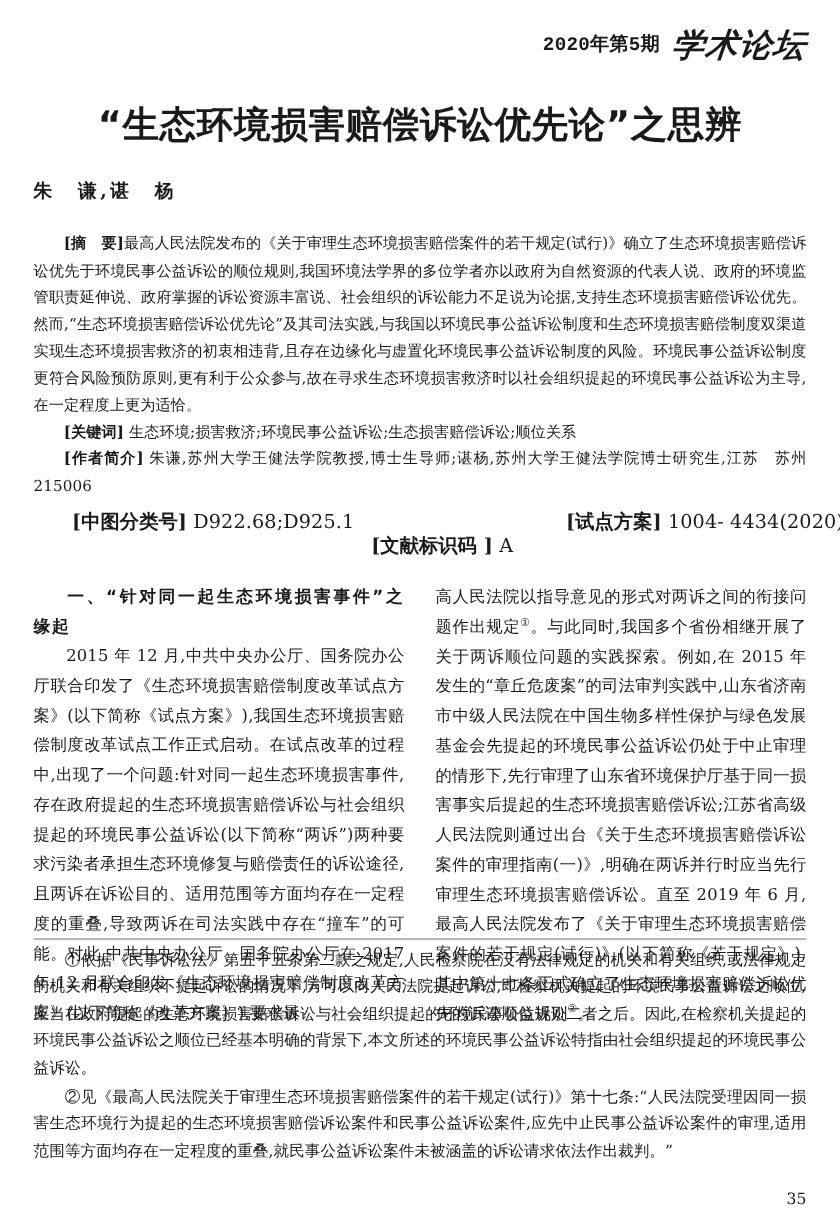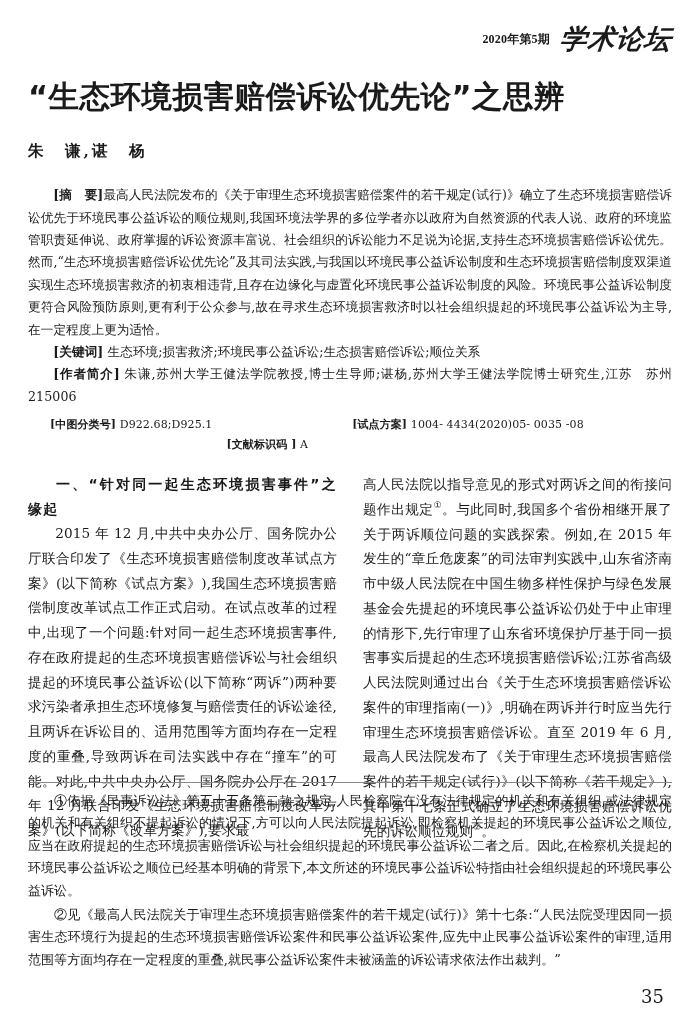--- a/index.html
+++ b/index.html
@@ -27,42 +27,42 @@
   .masthead {
     display: flex;
     align-items: flex-end;
     justify-content: flex-end;
     gap: 10px;
     height: 52px;
     padding-top: 18px;
     box-sizing: border-box;
   }
   .issue-line {
-    font-family: Liberation Serif, serif;
-    font-size: 12px;
+    font-family: Liberation Mono, monospace;
+    font-size: 16px;
     font-weight: bold;
     letter-spacing: 0.2px;
     padding-bottom: 4px;
     white-space: nowrap;
   }
   .journal-logo {
     font-family: "DejaVu Serif", "Liberation Serif", serif;
     font-size: 27px;
     font-weight: bold;
     font-style: italic;
     letter-spacing: 1px;
     line-height: 1;
     transform: skewX(-6deg);
     white-space: nowrap;
   }
 
   
   .title-block {
-    margin-top: 26px;
-    text-align: left;
+    margin-top: 34px;
+    text-align: center;
   }
   .art-title {
     font-family: "DejaVu Sans", "Liberation Sans", sans-serif;
     font-size: 30.5px;
     font-weight: bold;
     letter-spacing: 0.5px;
     line-height: 1.22;
     margin: 0;
   }
   .art-subtitle {
@@ -94,21 +94,21 @@
     margin: 0;
   }
   .meta-block .indent {
     text-indent: 2em;
   }
   .meta-label {
     font-weight: bold;
   }
   .codes-line {
     margin-top: 9px;
-    font-size: 11px;
+    font-size: 16px;
     letter-spacing: 0.1px;
     display: flex;
     gap: 0;
     padding-left: 2em;
   }
   .codes-line .seg { white-space: nowrap; }
   .codes-line .seg.s1 { margin-right: 14px; }
   .codes-line .seg.s2 { margin-right: 44px; margin-top: 20px; }
 
   
@@ -161,23 +161,23 @@
     text-align: justify;
     text-justify: inter-ideograph;
     text-indent: 2em;
     margin: 0 0 2px 0;
     letter-spacing: 0.05px;
   }
 
   
   .page-number {
     position: absolute;
-    right: 36px;
+    right: 28px;
     bottom: 14px;
-    font-size: 18px;
+    font-size: 13px;
     font-family: "DejaVu Serif", "Liberation Serif", serif;
   }
 </style>
 </head>
 <body>
 
 <div class="page">
 
   <div class="masthead">
     <div class="issue-line">2020年第5期</div>

